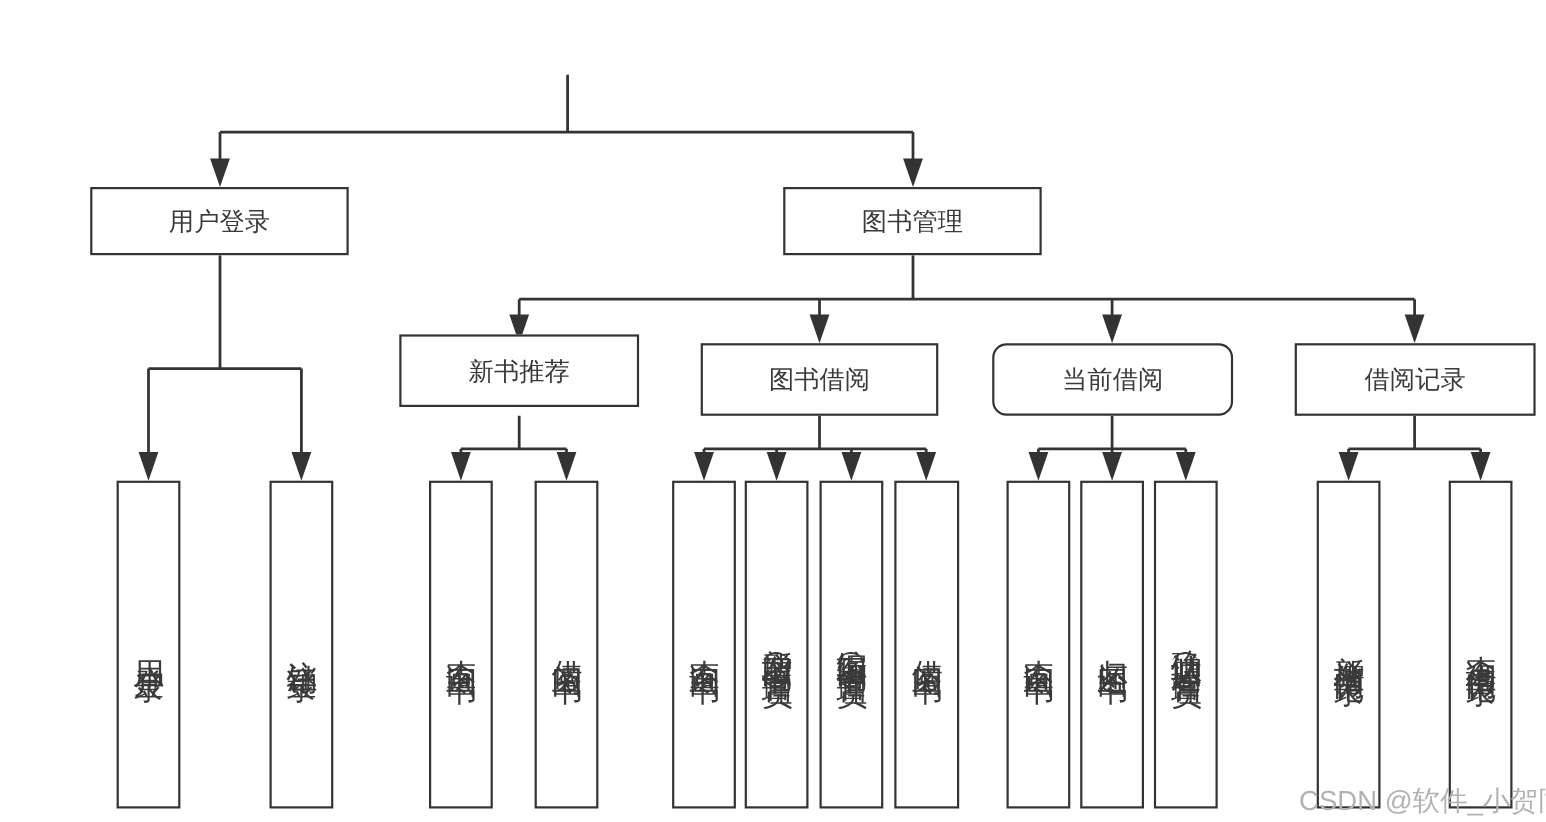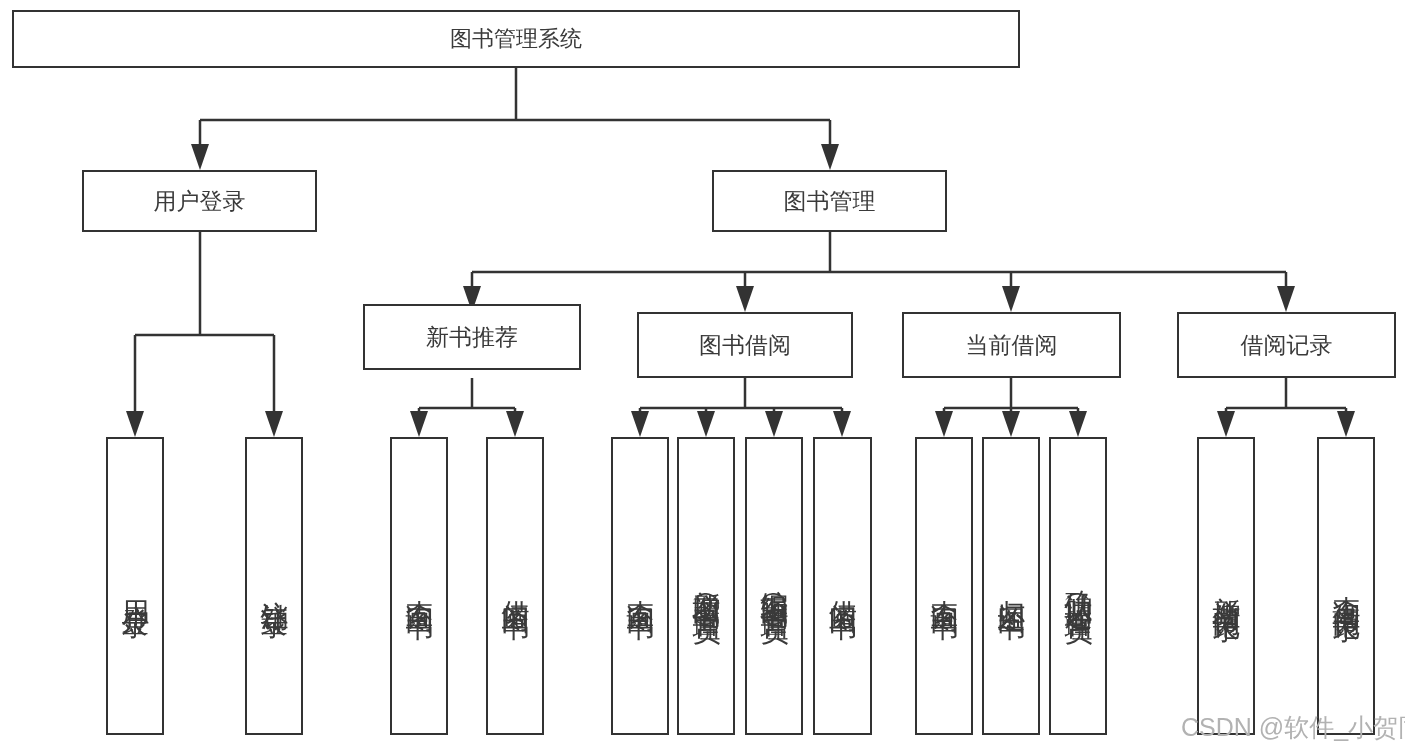--- a/index.html
+++ b/index.html
@@ -62,28 +62,27 @@
     <polygon points="697,411 715,411 706,437"></polygon>
     <polygon points="765,411 783,411 774,437"></polygon>
     <polygon points="833,411 851,411 842,437"></polygon>
     <polygon points="935,411 953,411 944,437"></polygon>
     <polygon points="1002,411 1020,411 1011,437"></polygon>
     <polygon points="1069,411 1087,411 1078,437"></polygon>
     <polygon points="1217,411 1235,411 1226,437"></polygon>
     <polygon points="1337,411 1355,411 1346,437"></polygon>
   </svg>
 
-  <div class="node root" style="left:12px;top:10px;width:1008px;height:58px;">图书管理系统</div>
 
   <div class="node h" style="left:82px;top:170px;width:235px;height:62px;">用户登录</div>
   <div class="node h" style="left:712px;top:170px;width:235px;height:62px;">图书管理</div>
 
   <div class="node h" style="left:363px;top:304px;width:218px;height:66px;">新书推荐</div>
   <div class="node h" style="left:637px;top:312px;width:216px;height:66px;text-align:right;">图书借阅</div>
-  <div class="node h" style="left:902px;top:312px;width:219px;height:66px;">当前借阅</div>
+  <div class="node h" style="left:902px;top:312px;width:219px;height:66px;border-radius:13px;">当前借阅</div>
   <div class="node h" style="left:1177px;top:312px;width:219px;height:66px;">借阅记录</div>
 
   <div class="node v" style="left:106px;top:437px;width:58px;height:298px;">用户登录</div>
   <div class="node v" style="left:245px;top:437px;width:58px;height:298px;">注销登录</div>
 
   <div class="node v" style="left:390px;top:437px;width:58px;height:298px;">查询图书</div>
   <div class="node v" style="left:486px;top:437px;width:58px;height:298px;">借阅图书</div>
 
   <div class="node v" style="left:611px;top:437px;width:58px;height:298px;">查询图书</div>
   <div class="node v" style="left:677px;top:437px;width:58px;height:298px;">新增图书（管理员）</div>

